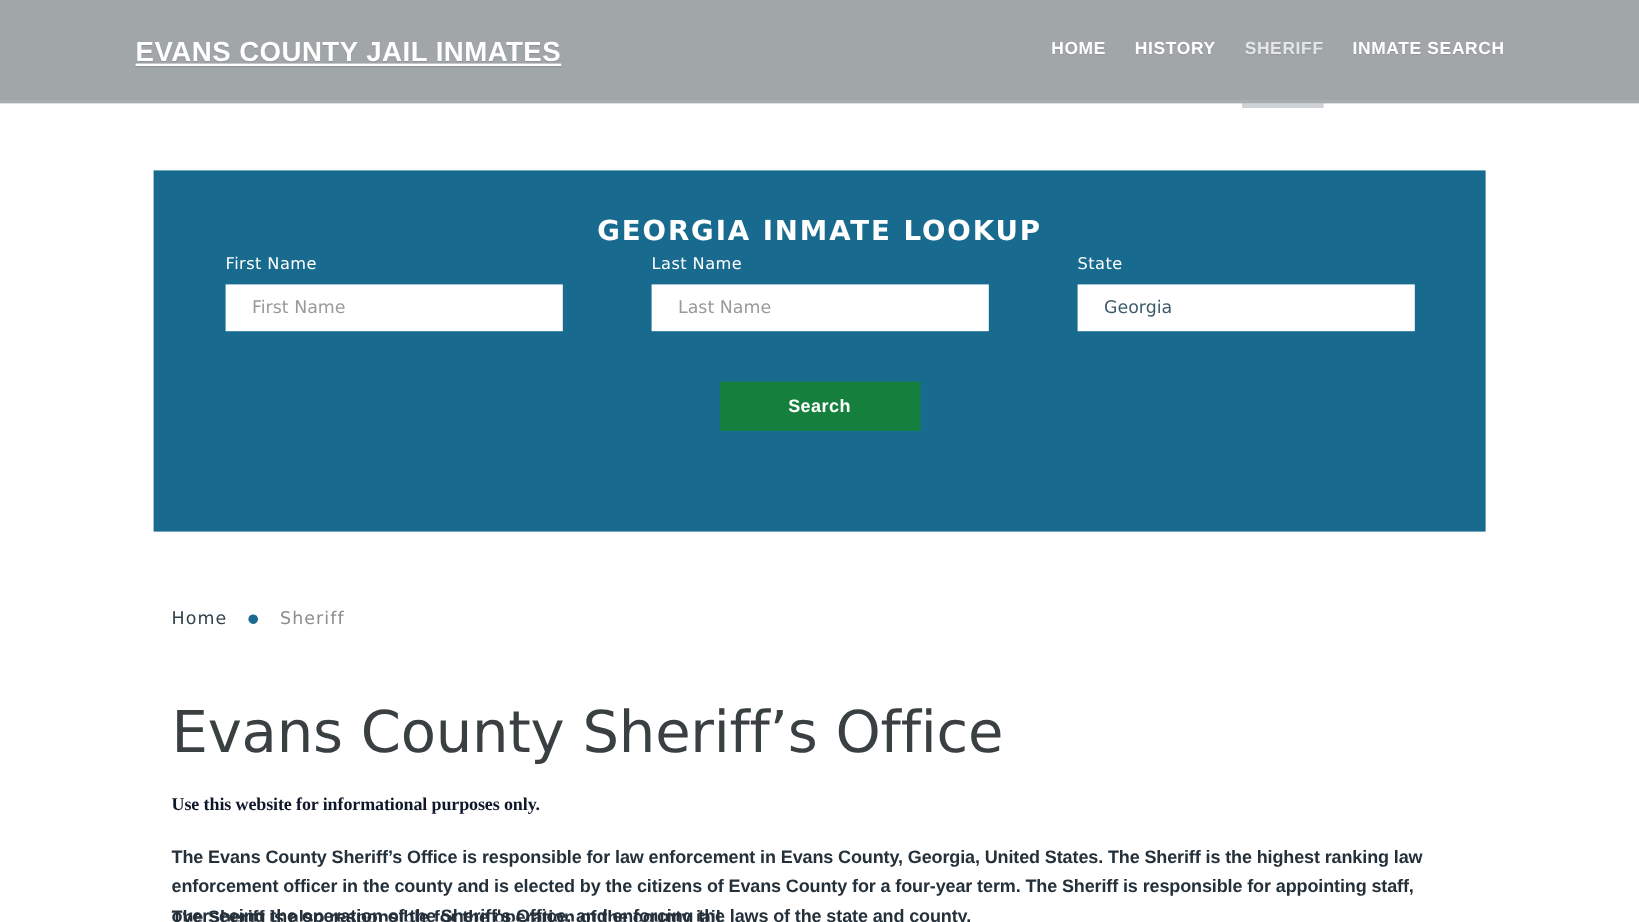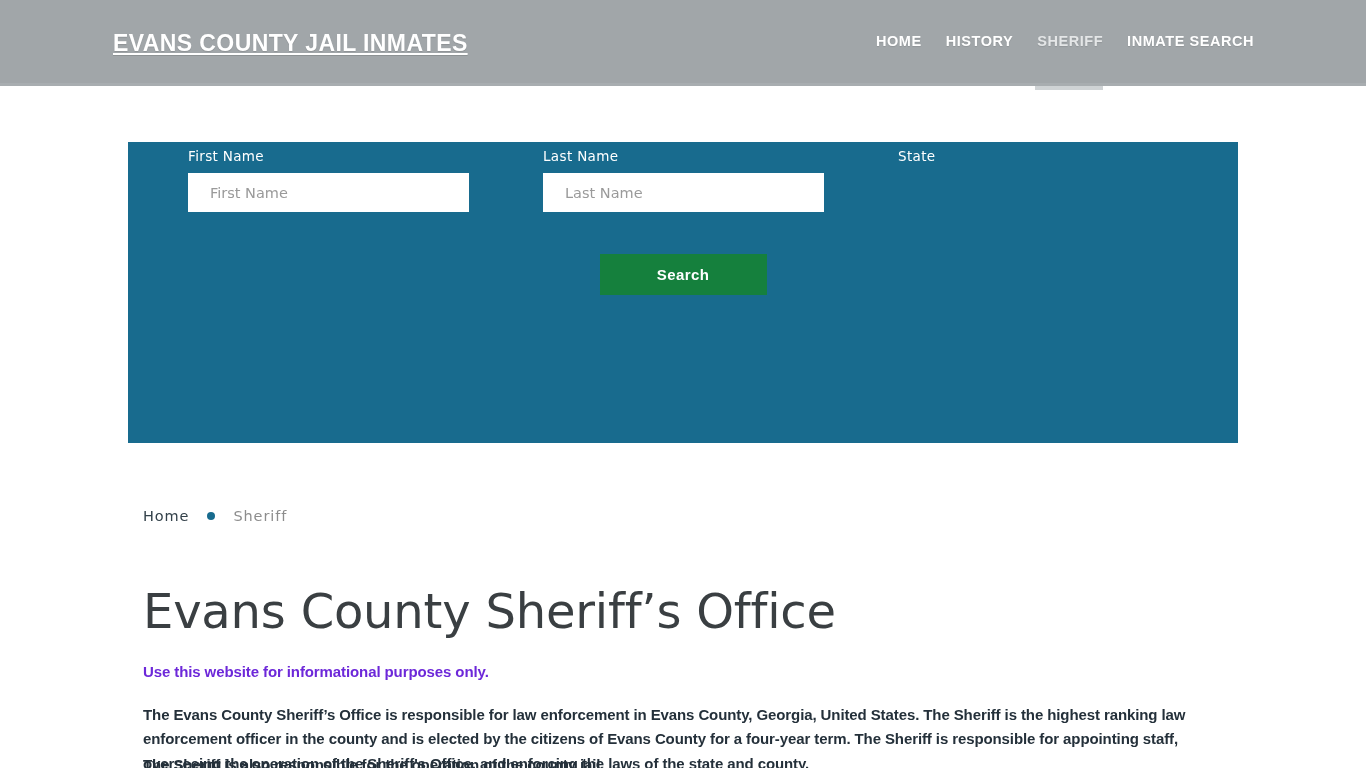--- a/index.html
+++ b/index.html
@@ -175,24 +175,24 @@
     margin-top: 53px;
     font-family: "DejaVu Sans", sans-serif;
     font-size: 48px;
     font-weight: normal;
     color: #3a3f42;
     letter-spacing: -0.2px;
     line-height: 1.1;
   }
   .lede {
     margin-top: 25px;
-    font-family: Liberation Sans, sans-serif;
-    font-size: 15px;
-    font-weight: bold;
-    color: #6d28d9;
+    font-family: Liberation Serif, serif;
+    font-size: 15px;
+    font-weight: bold;
+    color: #0f172a;
     letter-spacing: -0.1px;
   }
   .body-para {
     margin-top: 23px;
     width: 1062px;
     font-family: "Liberation Sans", sans-serif;
     font-size: 15px;
     font-weight: bold;
     color: #24303a;
     line-height: 24.5px;
@@ -227,35 +227,37 @@
     <a class="nav-link" href="#">HOME</a>
     <a class="nav-link" href="#">HISTORY</a>
     <a class="nav-link is-active" href="#">SHERIFF</a>
     <a class="nav-link" href="#">INMATE SEARCH</a>
   </nav>
 
   <span class="nav-active-bar"></span>
 </header>
 
 <section class="lookup-panel">
+  <h2 class="lookup-title">GEORGIA INMATE LOOKUP</h2>
 
   <div class="fields-row">
 
     <div class="field field-fname">
       <label class="field-label">First Name</label>
       <input class="field-input" type="text" placeholder="First Name" style="">
     </div>
 
     <div class="field field-lname">
       <label class="field-label">Last Name</label>
       <input class="field-input" type="text" placeholder="Last Name" style="">
     </div>
 
     <div class="field field-state">
       <label class="field-label">State</label>
+      <input class="field-input" type="text" value="Georgia" style="">
     </div>
 
   </div>
 
   <div class="search-btn-wrap">
     <button class="search-btn" type="button">Search</button>
   </div>
 </section>
 
 <main class="content">

